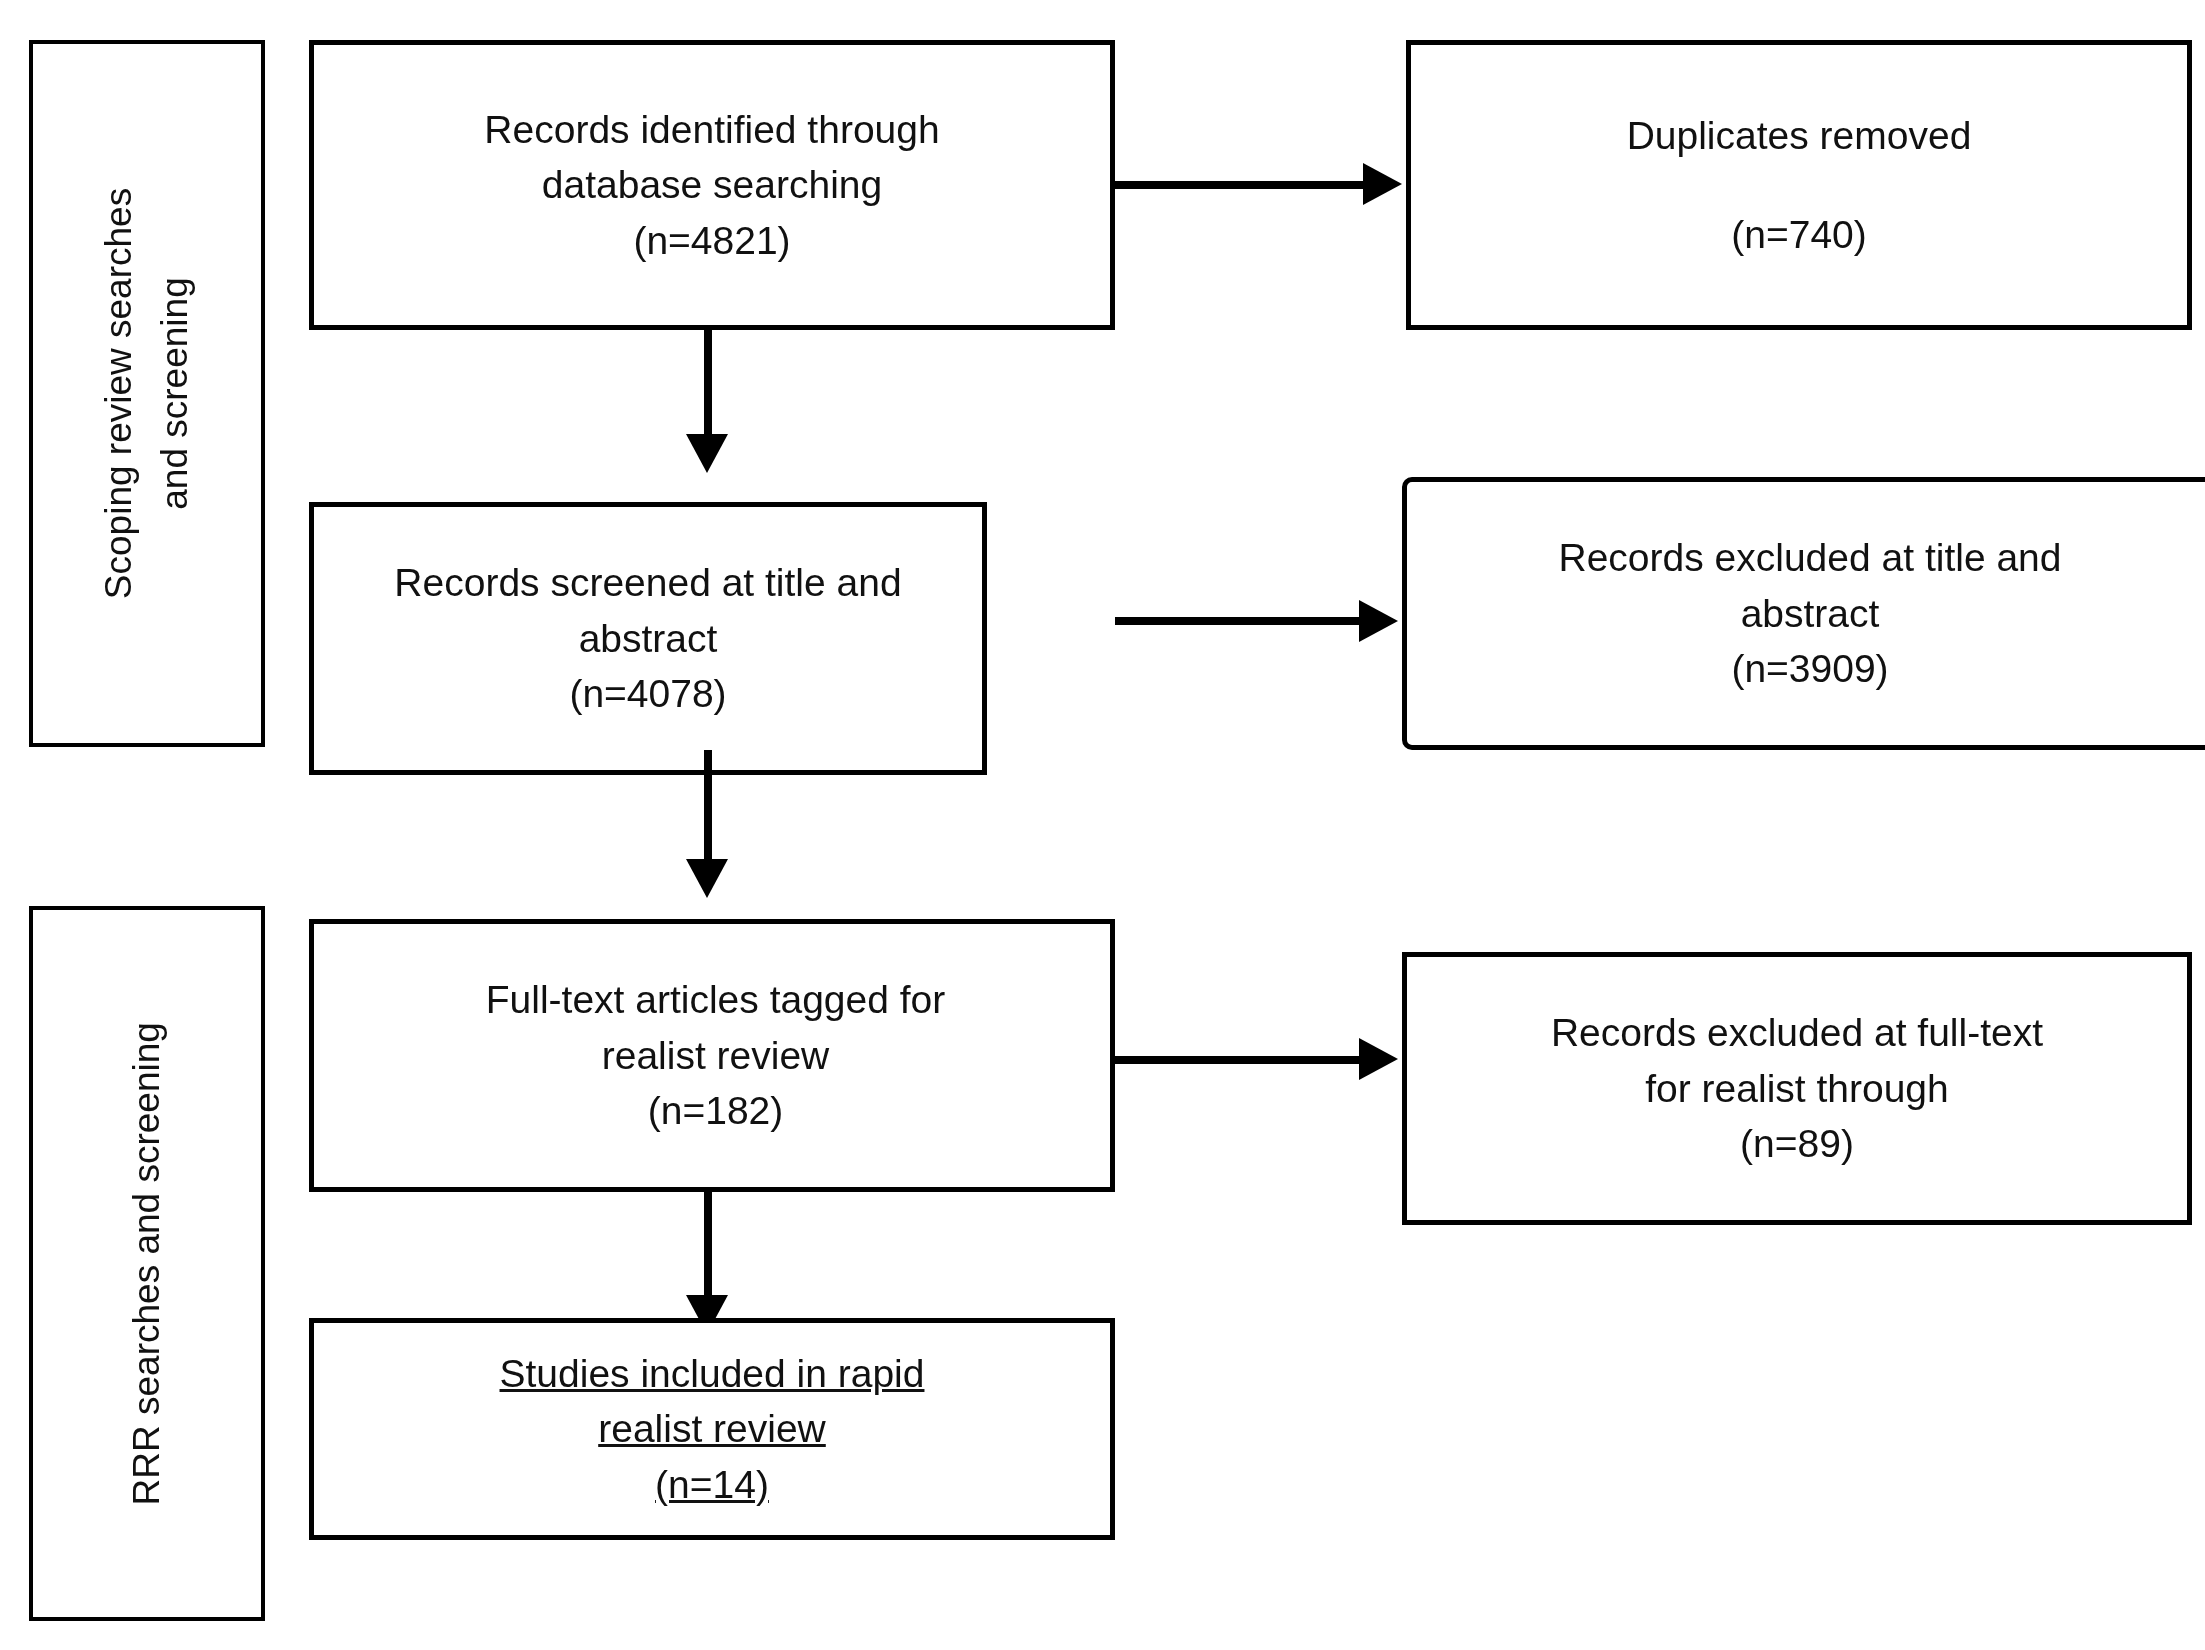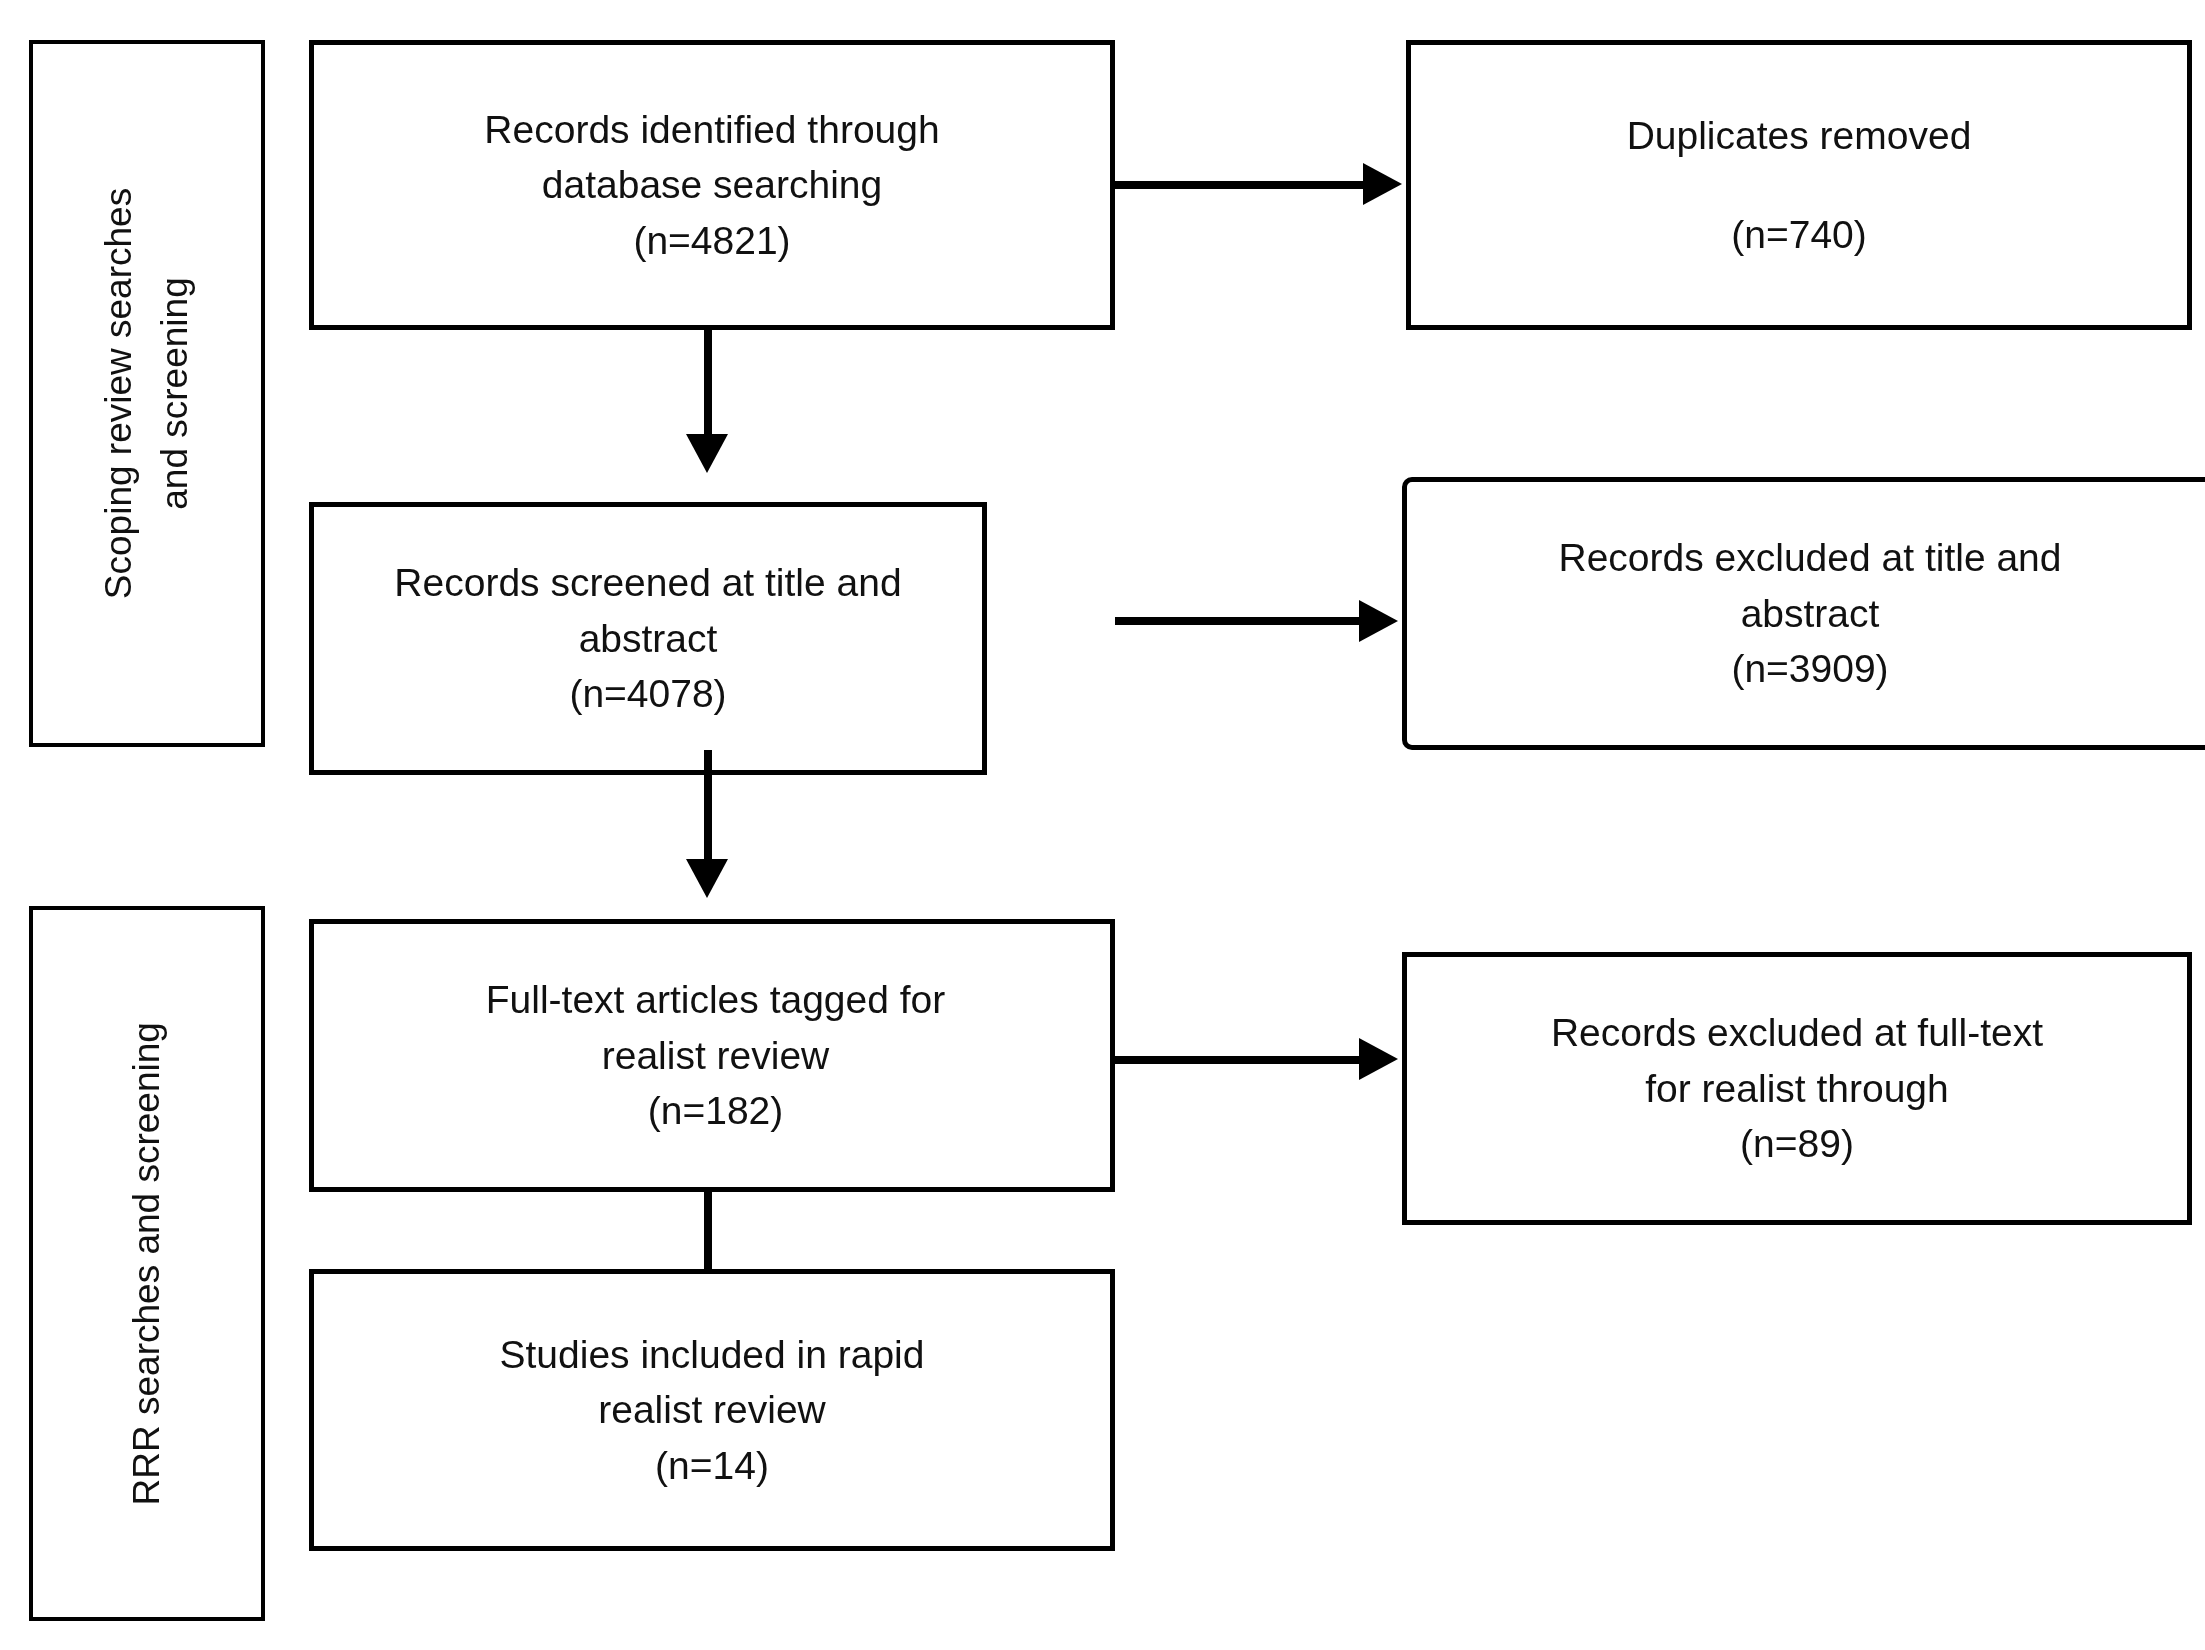--- a/index.html
+++ b/index.html
@@ -152,20 +152,20 @@
     <span class="ln">for realist through</span>
     <span class="ln">(n=89)</span>
   </div>
 
   <div class="hline" style="left:1115px; top:1056px; width:247px;"></div>
   <div class="arrow-right" style="left:1359px; top:1038px;"></div>
 
   <div class="vline" style="left:704px; top:1192px; height:114px;"></div>
   <div class="arrow-down" style="left:686px; top:1295px;"></div>
 
-  <div class="flowbox" style="left:309px; top:1269px; width:806px; height:282px;">
+  <div class="flowbox" style="left:309px; top:1318px; width:806px; height:222px;text-decoration:underline;">
     <span class="ln">Studies included in rapid</span>
     <span class="ln">realist review</span>
     <span class="ln">(n=14)</span>
   </div>
 
 </div>
 
 
 </body></html>

